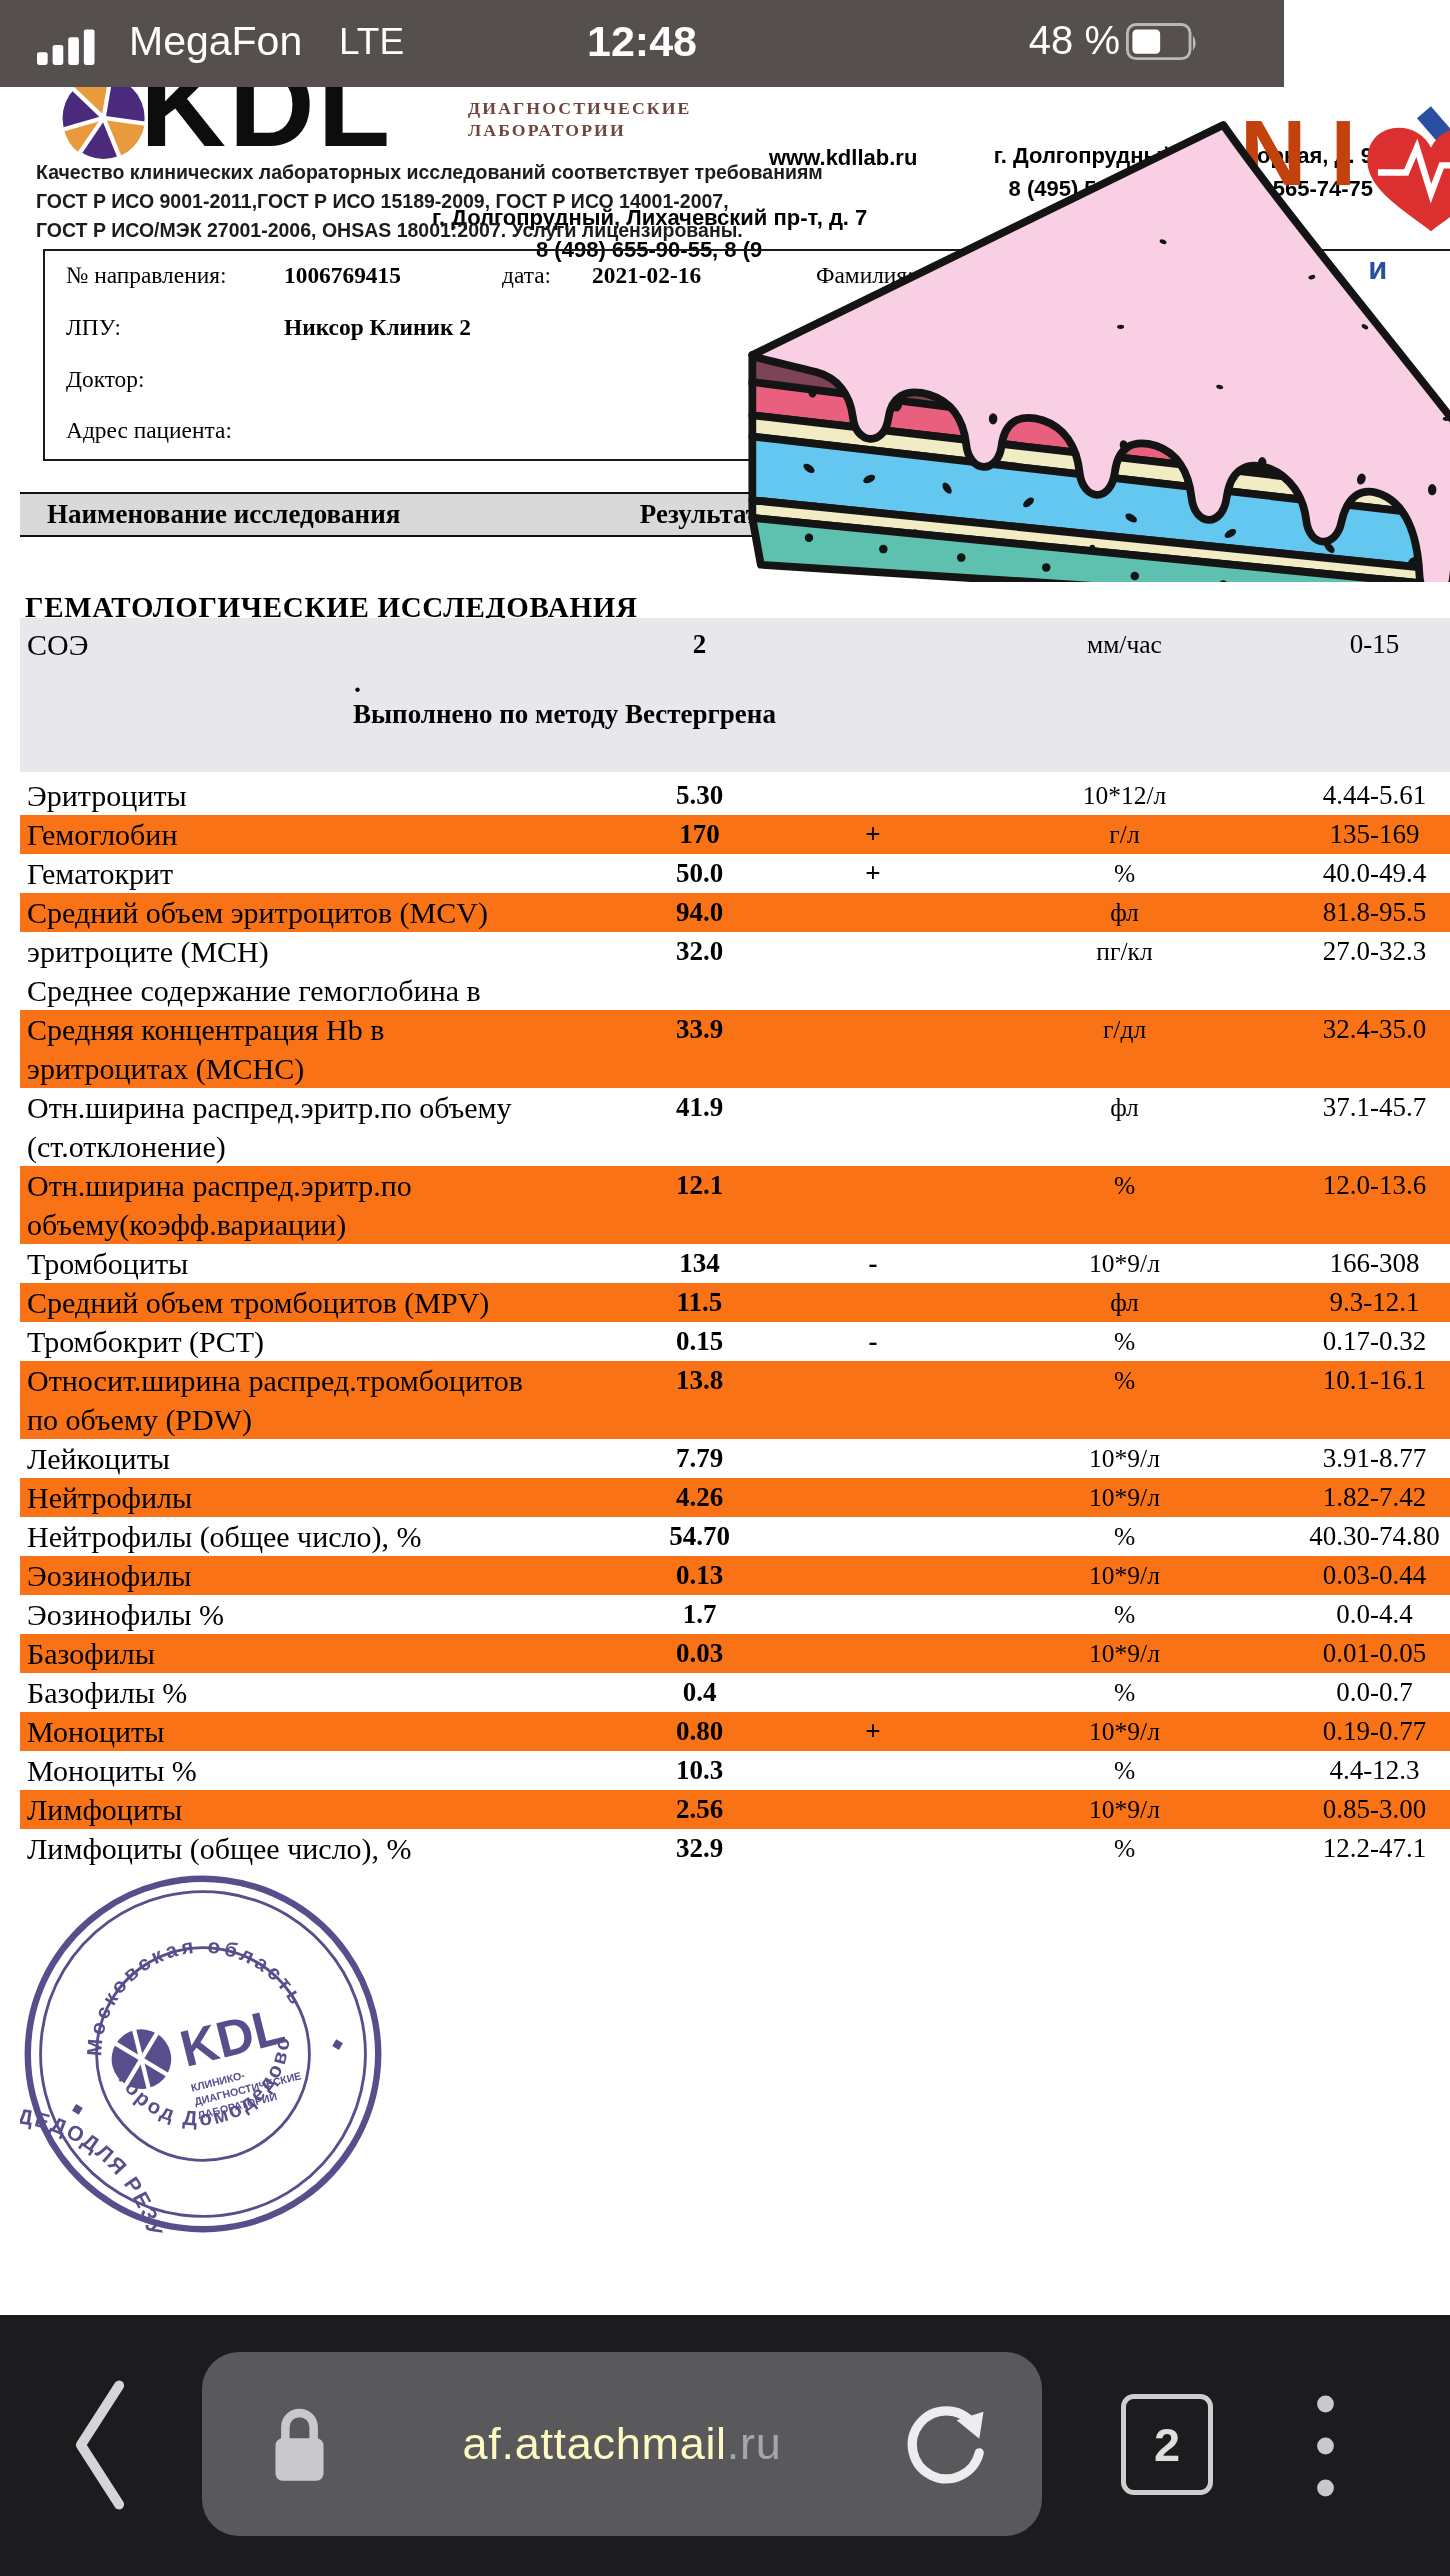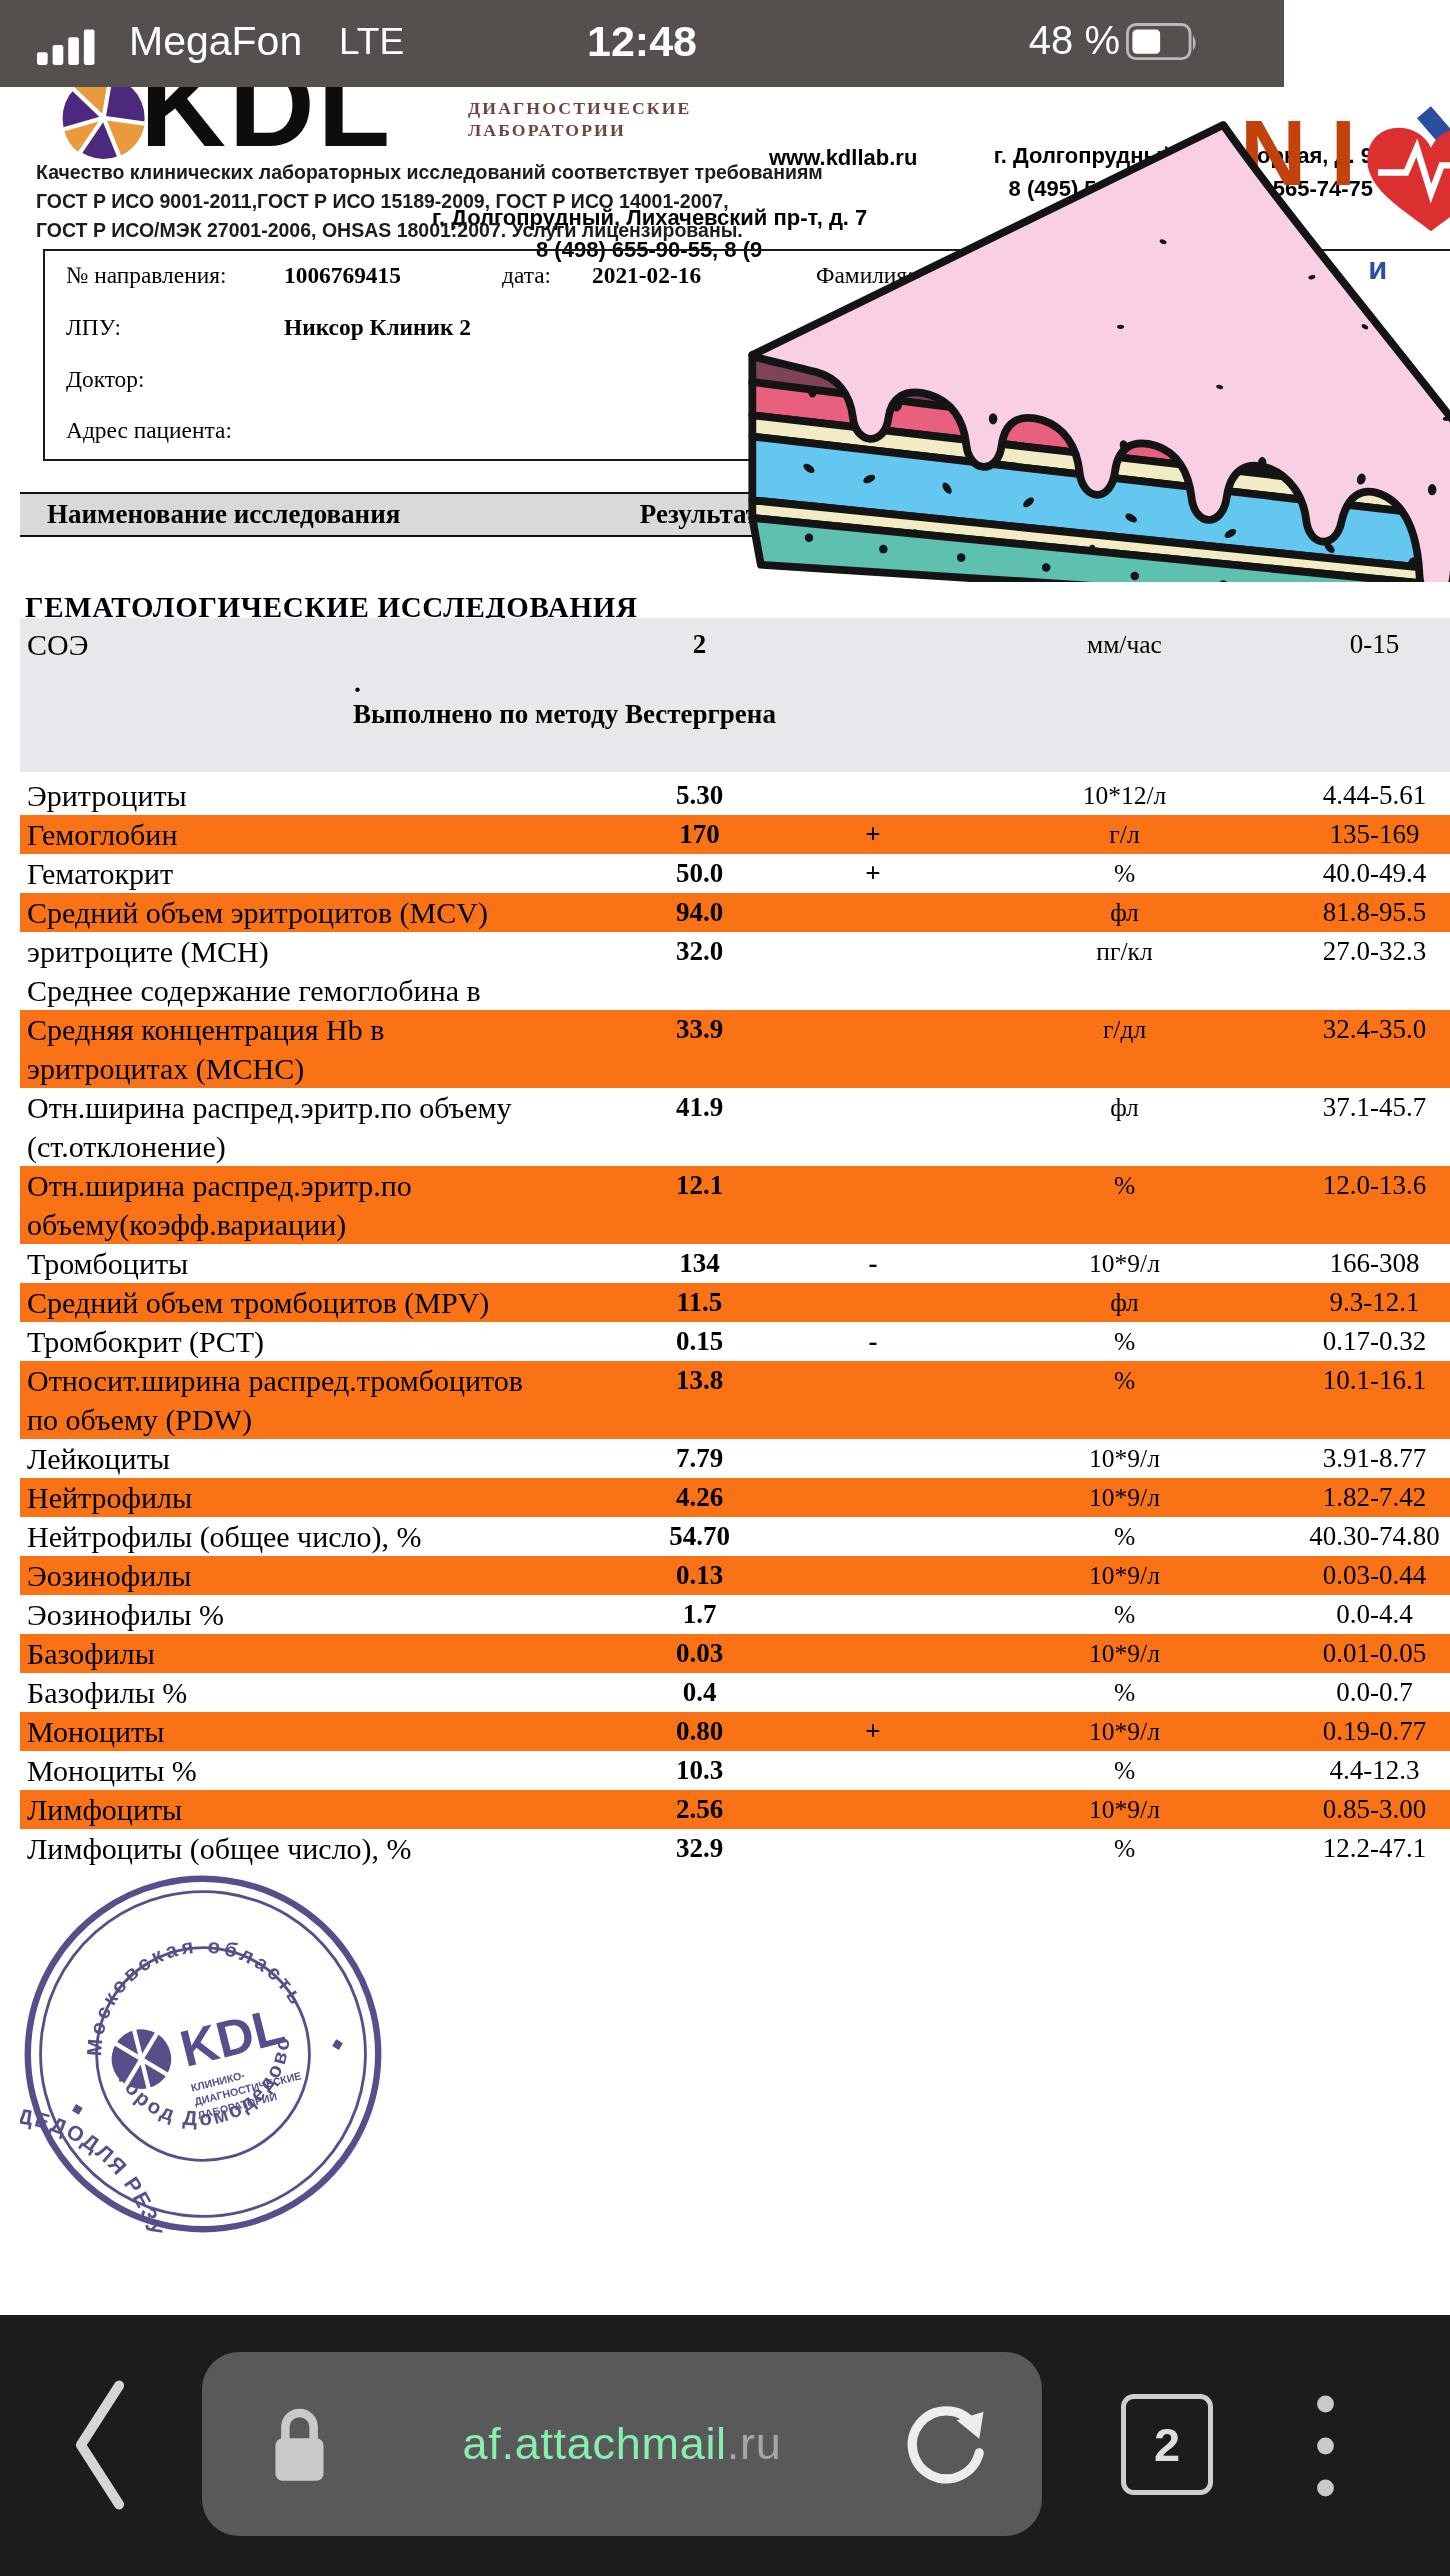--- a/index.html
+++ b/index.html
@@ -69,21 +69,21 @@
   #cake{left:724px;top:27px;z-index:20;}
 
   
   #navbar{position:absolute;left:0;top:2315px;width:1451px;height:261px;background:#1C1C1E;z-index:40;
           font-family:"Liberation Sans","DejaVu Sans",sans-serif;}
   #back{position:absolute;left:68px;top:62px;}
   #pill{position:absolute;left:202px;top:37px;width:840px;height:184px;background:#59595C;border-radius:37px;}
   #lock{position:absolute;left:69px;top:51px;}
   #url{position:absolute;left:0;top:0;width:100%;height:100%;display:flex;align-items:center;justify-content:center;
        font-size:45px;letter-spacing:0.7px;}
-  #url .main{color:#86efac;}
+  #url .main{color:#fef9c3;}
   #url .tld{color:#A6A6A9;}
   #reload{position:absolute;right:50px;top:47px;}
   #tabbtn{position:absolute;left:1121px;top:79px;width:82px;height:91px;border:5.7px solid #CFCFD1;border-radius:12.8px;
           display:flex;align-items:center;justify-content:center;color:#DEDEE0;font-size:47px;font-weight:600;}
   #menu{position:absolute;left:1315px;top:78px;}
 </style>
 </head>
 <body>
 
 <div id="screen">

